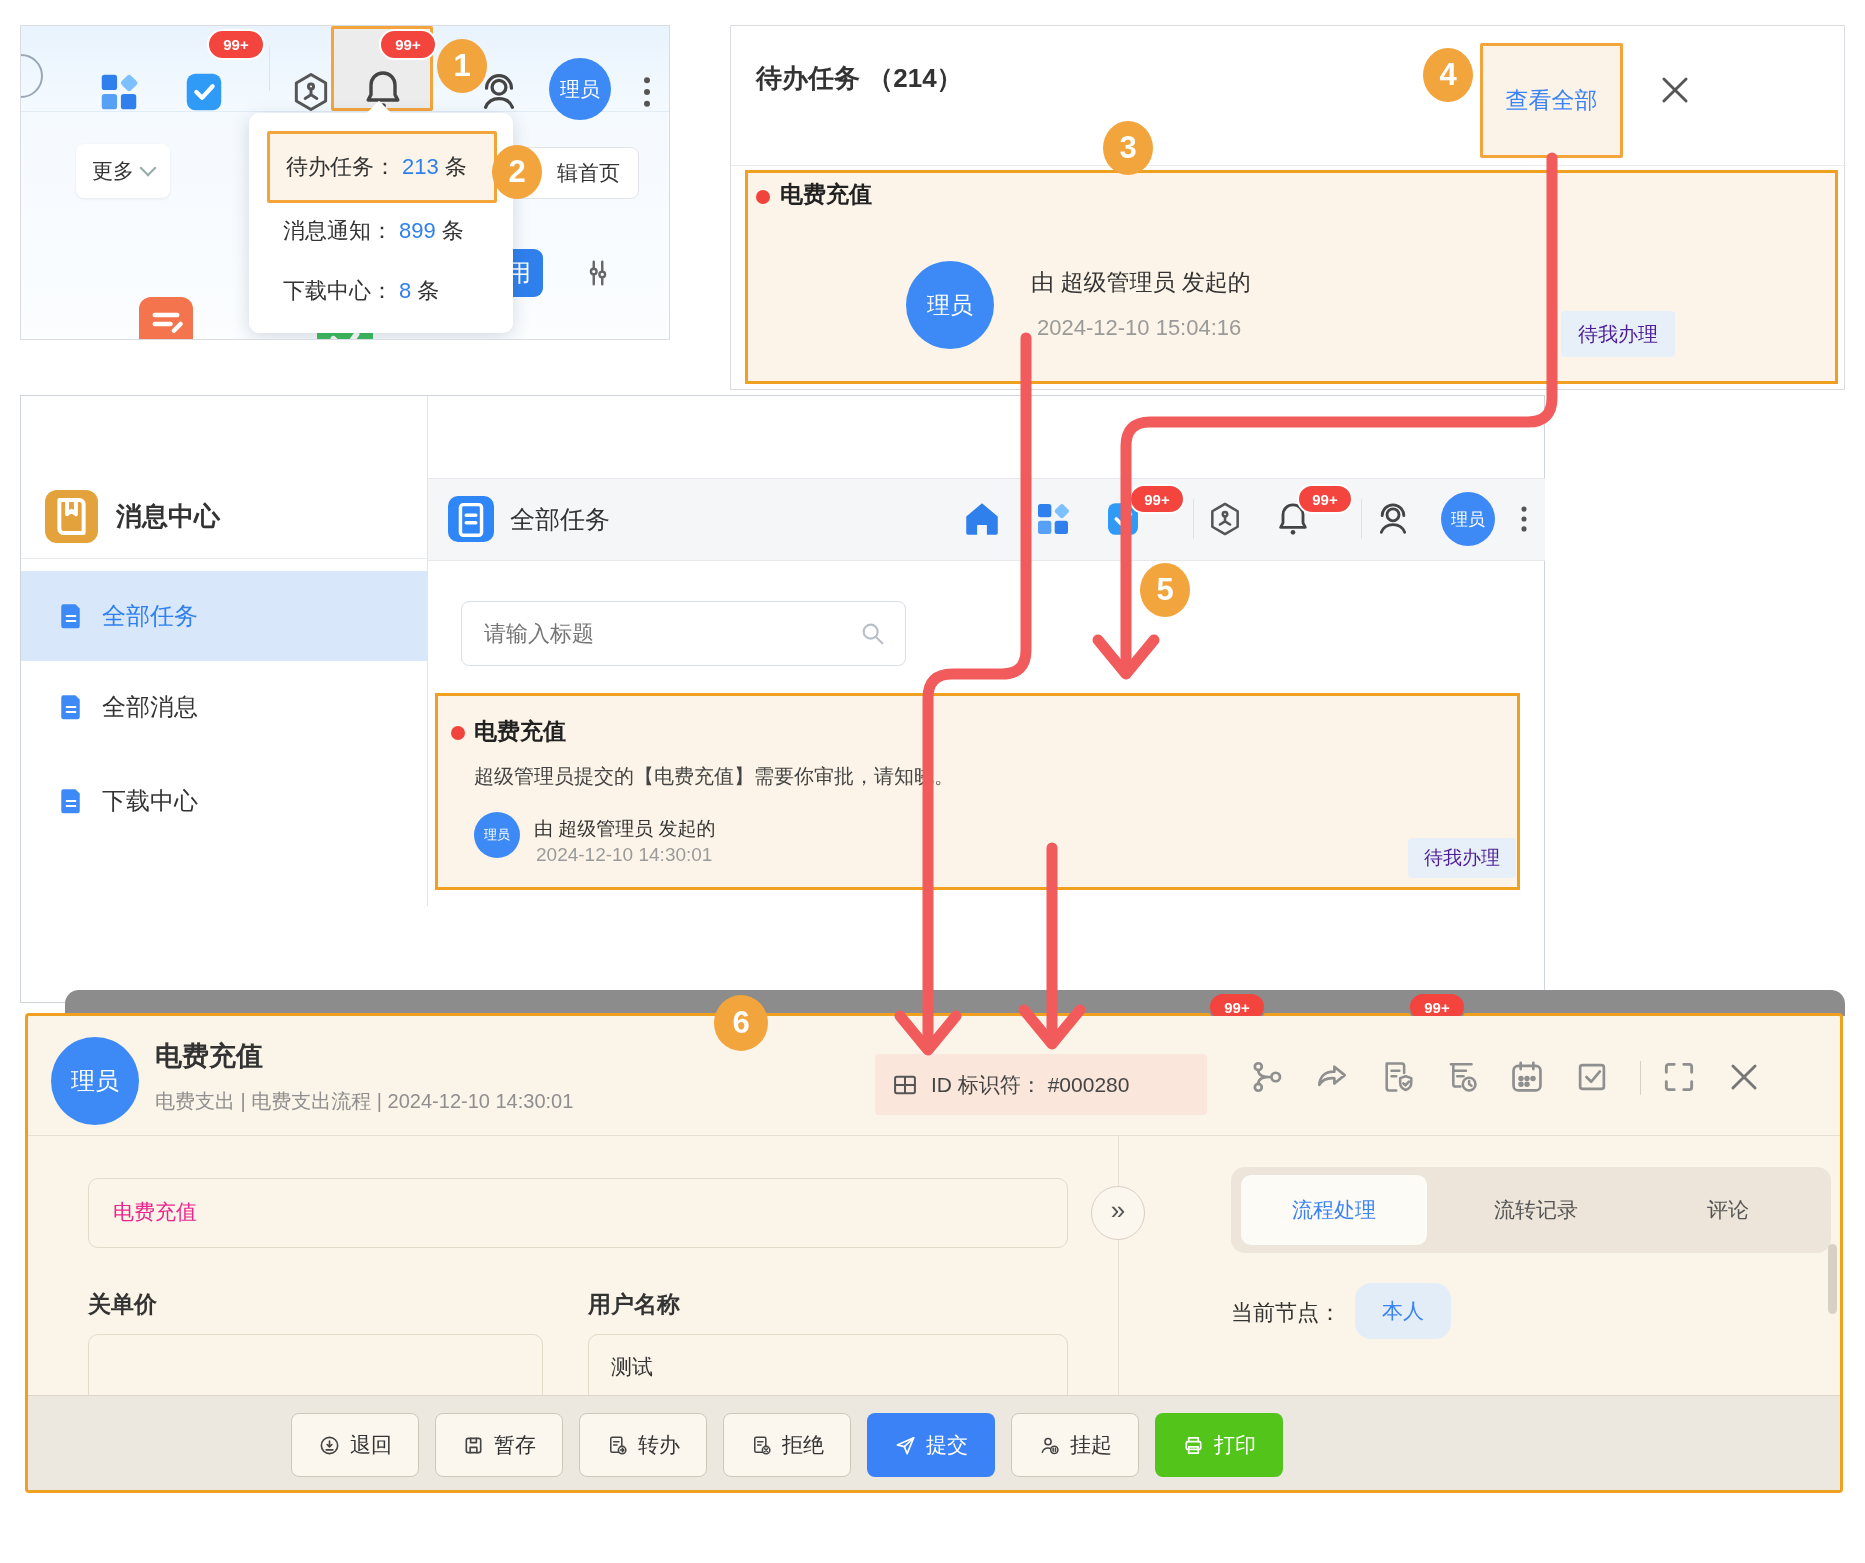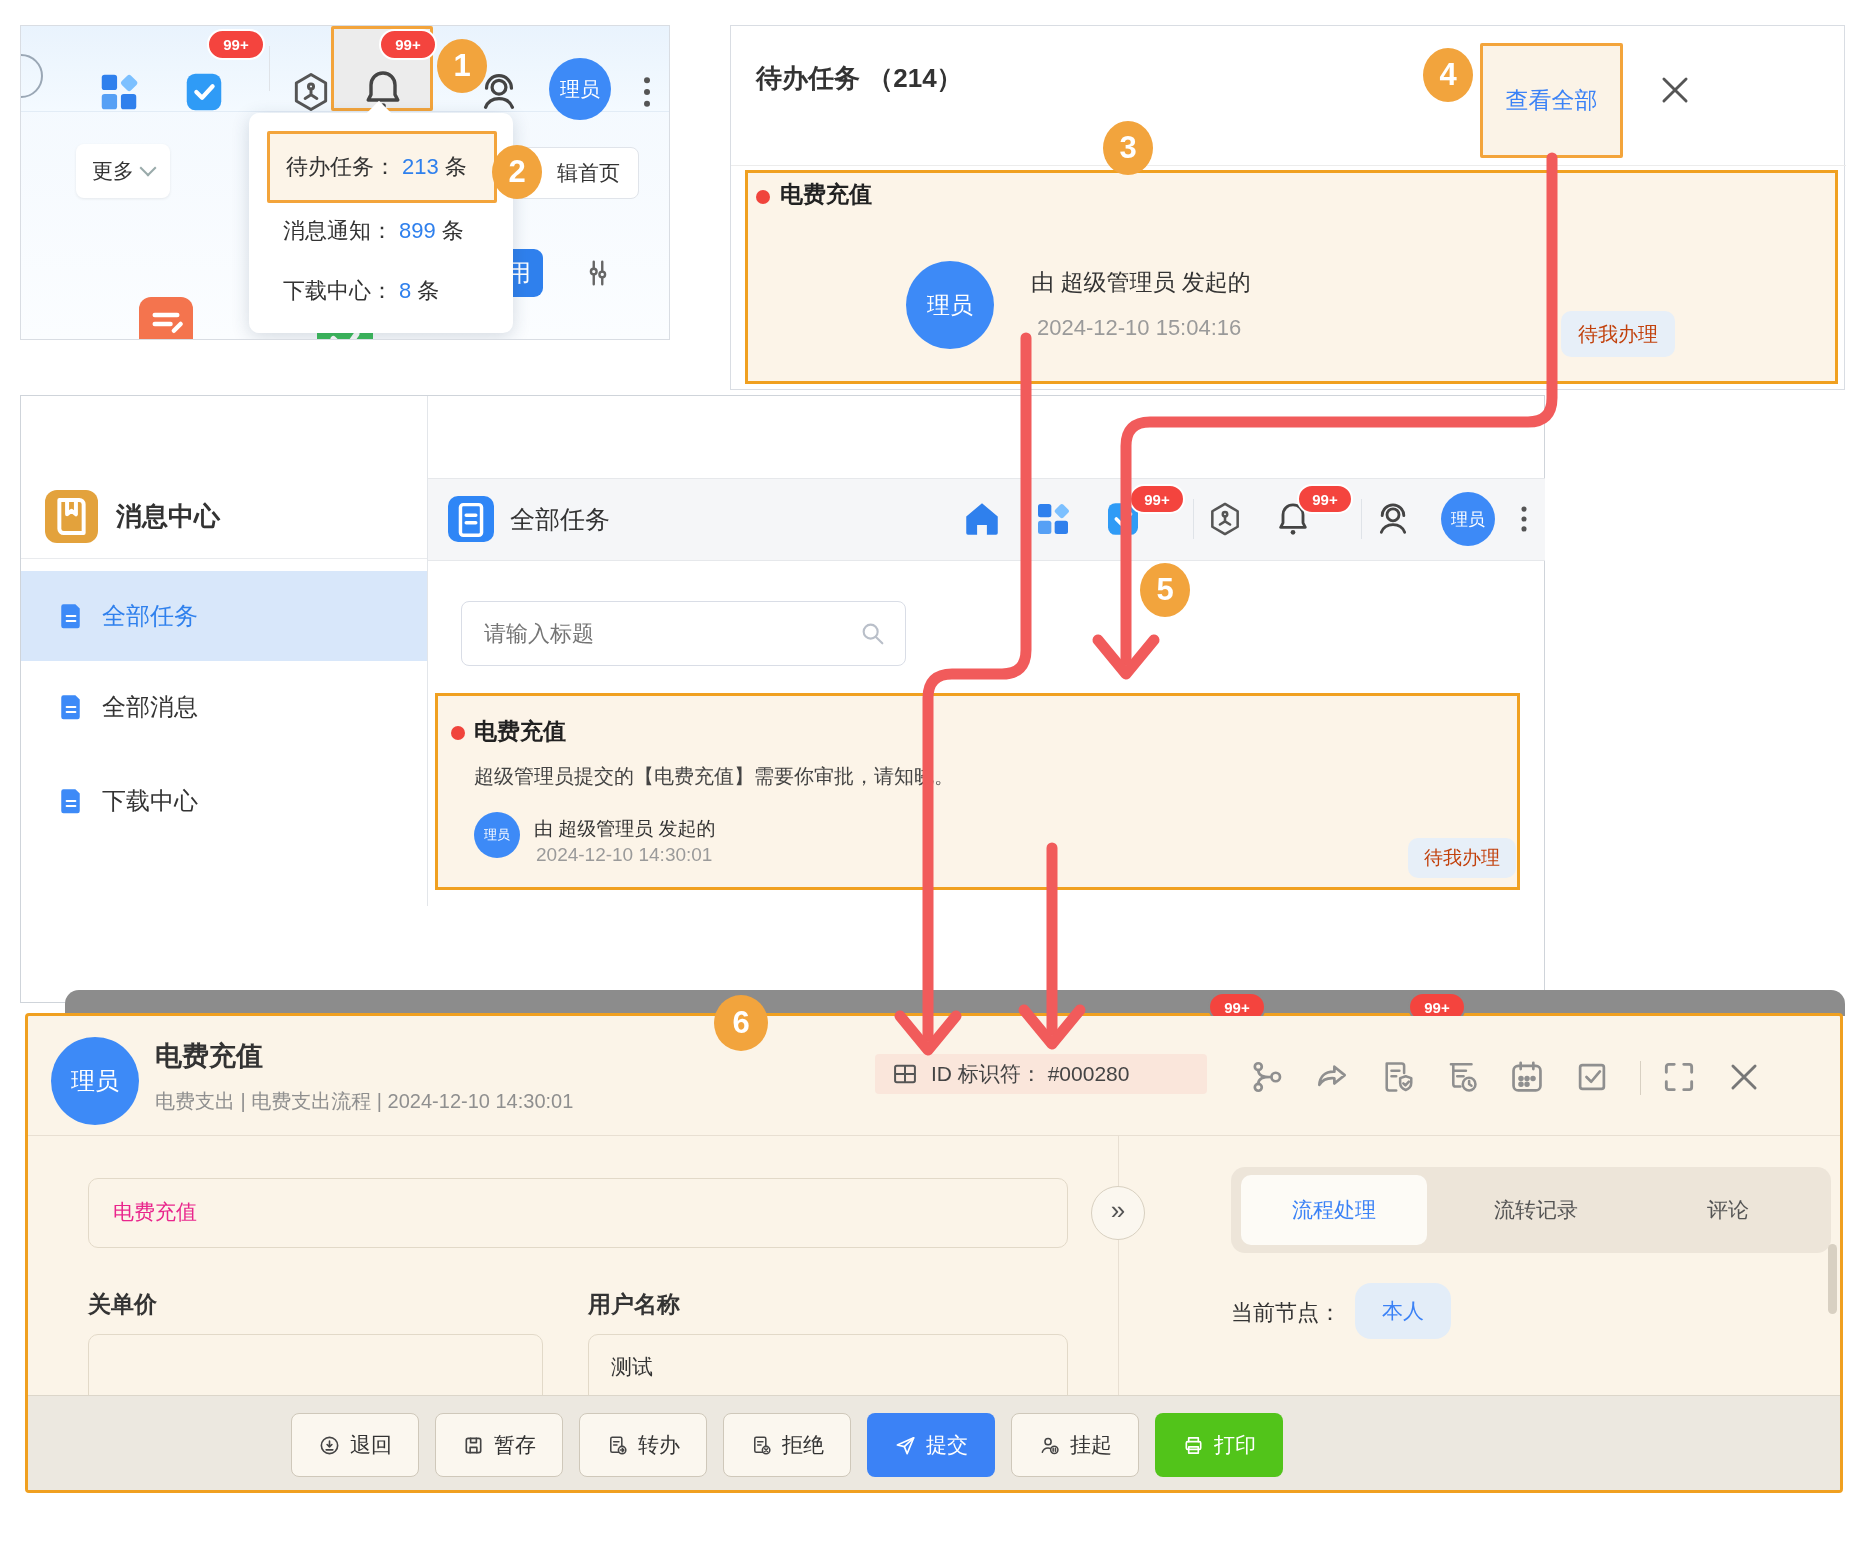--- a/index.html
+++ b/index.html
@@ -6,21 +6,21 @@
   #stage{position:relative;width:1865px;height:1563px;background:#ffffff;overflow:hidden;}
   .abs{position:absolute;}
   .flex{display:flex;align-items:center;}
   .panel{position:absolute;background:#fff;border:1px solid #d9dde3;box-sizing:border-box;}
   .obox{position:absolute;border:3px solid #F3A43B;box-sizing:border-box;border-radius:2px;}
   .step{position:absolute;width:50px;height:54px;border-radius:50%;background:#F2A43D;color:#fff;
         font-size:31px;font-weight:bold;display:flex;align-items:center;justify-content:center;z-index:60;}
   .badge-red{position:absolute;background:#F4443E;color:#fff;border-radius:999px;border:2px solid #fff;
         font-size:15px;font-weight:bold;display:flex;align-items:center;justify-content:center;z-index:5;}
   .avatar{border-radius:50%;background:#3D8AF7;color:#fff;display:flex;align-items:center;justify-content:center;}
-  .pill-status{background:#E7EFF8;color:#c2410c;border-radius:10px;display:flex;align-items:center;justify-content:center;font-size:20px;}
+  .pill-status{background:#E7EFF8;color:#4c1d95;border-radius:4px;display:flex;align-items:center;justify-content:center;font-size:20px;}
   .ic{display:inline-flex;align-items:center;justify-content:center;}
   .ic svg{width:100%;height:100%;}
   .card-cream{position:absolute;background:#FCF4E8;border:3px solid #F0A020;box-sizing:border-box;}
   .dot{width:14px;height:14px;border-radius:50%;background:#F0443C;}
   .navdiv{position:absolute;width:1px;background:#dfe3e8;}
   input{outline:none;}
   .actbtn{position:absolute;width:128px;height:64px;border-radius:8px;background:#FBF7EF;border:1px solid #CFC8BA;
           box-sizing:border-box;display:flex;align-items:center;justify-content:center;gap:9px;font-size:21px;color:#333;cursor:pointer;}
   .tabtxt{font-size:21px;color:#555;}
 </style>
@@ -311,21 +311,21 @@
   </div>
 
   <div class="abs" style="left:25px;top:1013px;width:1818px;height:480px;background:#FBF4E8;border:3px solid #F0A020;border-radius:4px;box-sizing:border-box;overflow:hidden;">
 
     <div class="avatar abs" style="left:23px;top:21px;width:88px;height:88px;font-size:24px;">
         <span>理员</span>
       </div>
     <div class="abs" style="left:127px;top:22px;font-size:27px;font-weight:bold;color:#333;">电费充值</div>
     <div class="abs" style="left:127px;top:72px;font-size:20px;color:#8F8F8F;">电费支出 | 电费支出流程 | 2024-12-10 14:30:01</div>
 
-    <div class="abs flex" style="left:847px;top:38px;width:332px;height:40px;background:#FAE6DB;border-radius:4px;gap:12px;padding-left:16px;box-sizing:border-box;">
+    <div class="abs flex" style="left:847px;top:38px;width:332px;height:61px;background:#FAE6DB;border-radius:4px;gap:12px;padding-left:16px;box-sizing:border-box;">
       <span class="ic" style="width:28px;height:28px;color:#555;">
         <svg viewBox="0 0 24 24" fill="none" stroke="currentColor" stroke-width="1.7">
             <rect x="3.5" y="5" width="17" height="14" rx="1.5"></rect>
             <path d="M12 5v14M3.5 12h17"></path>
           </svg>
       </span>
       <span style="font-size:21px;color:#444;">ID 标识符： #000280</span>
     </div>
 
     <div class="ic abs" style="left:1220px;top:42px;width:38px;height:38px;color:#8F8F8F;">

